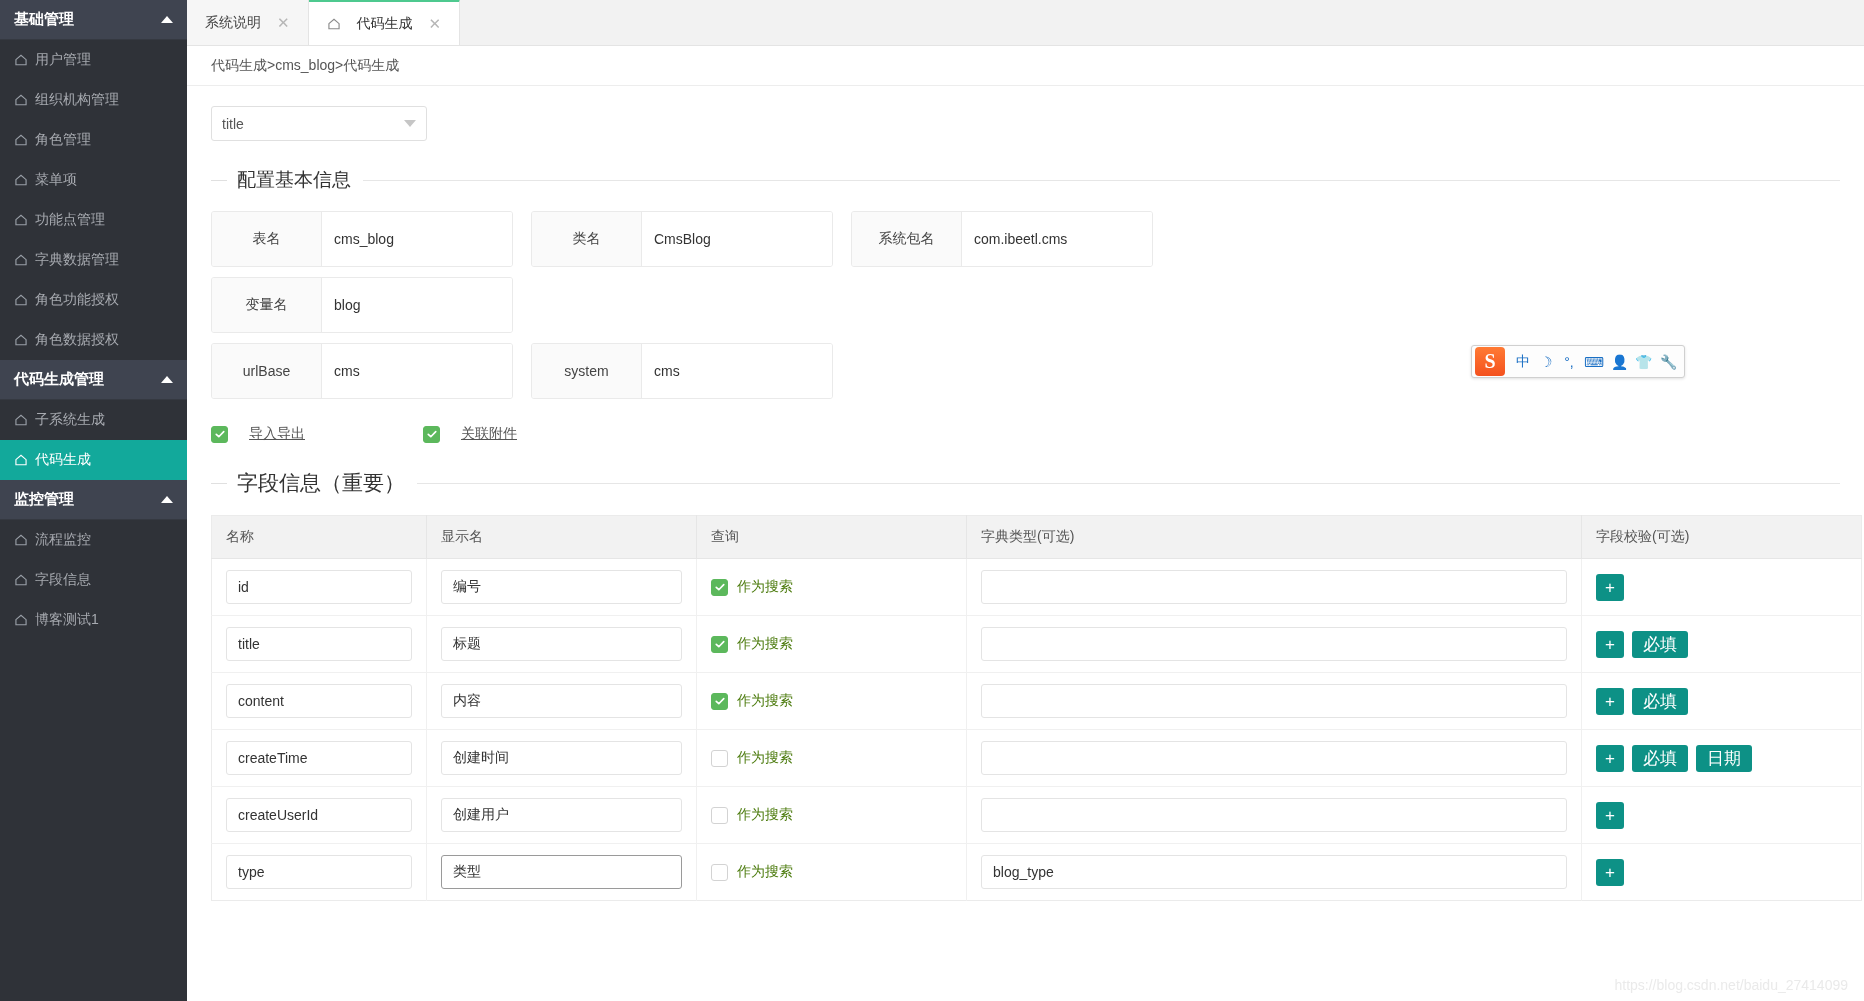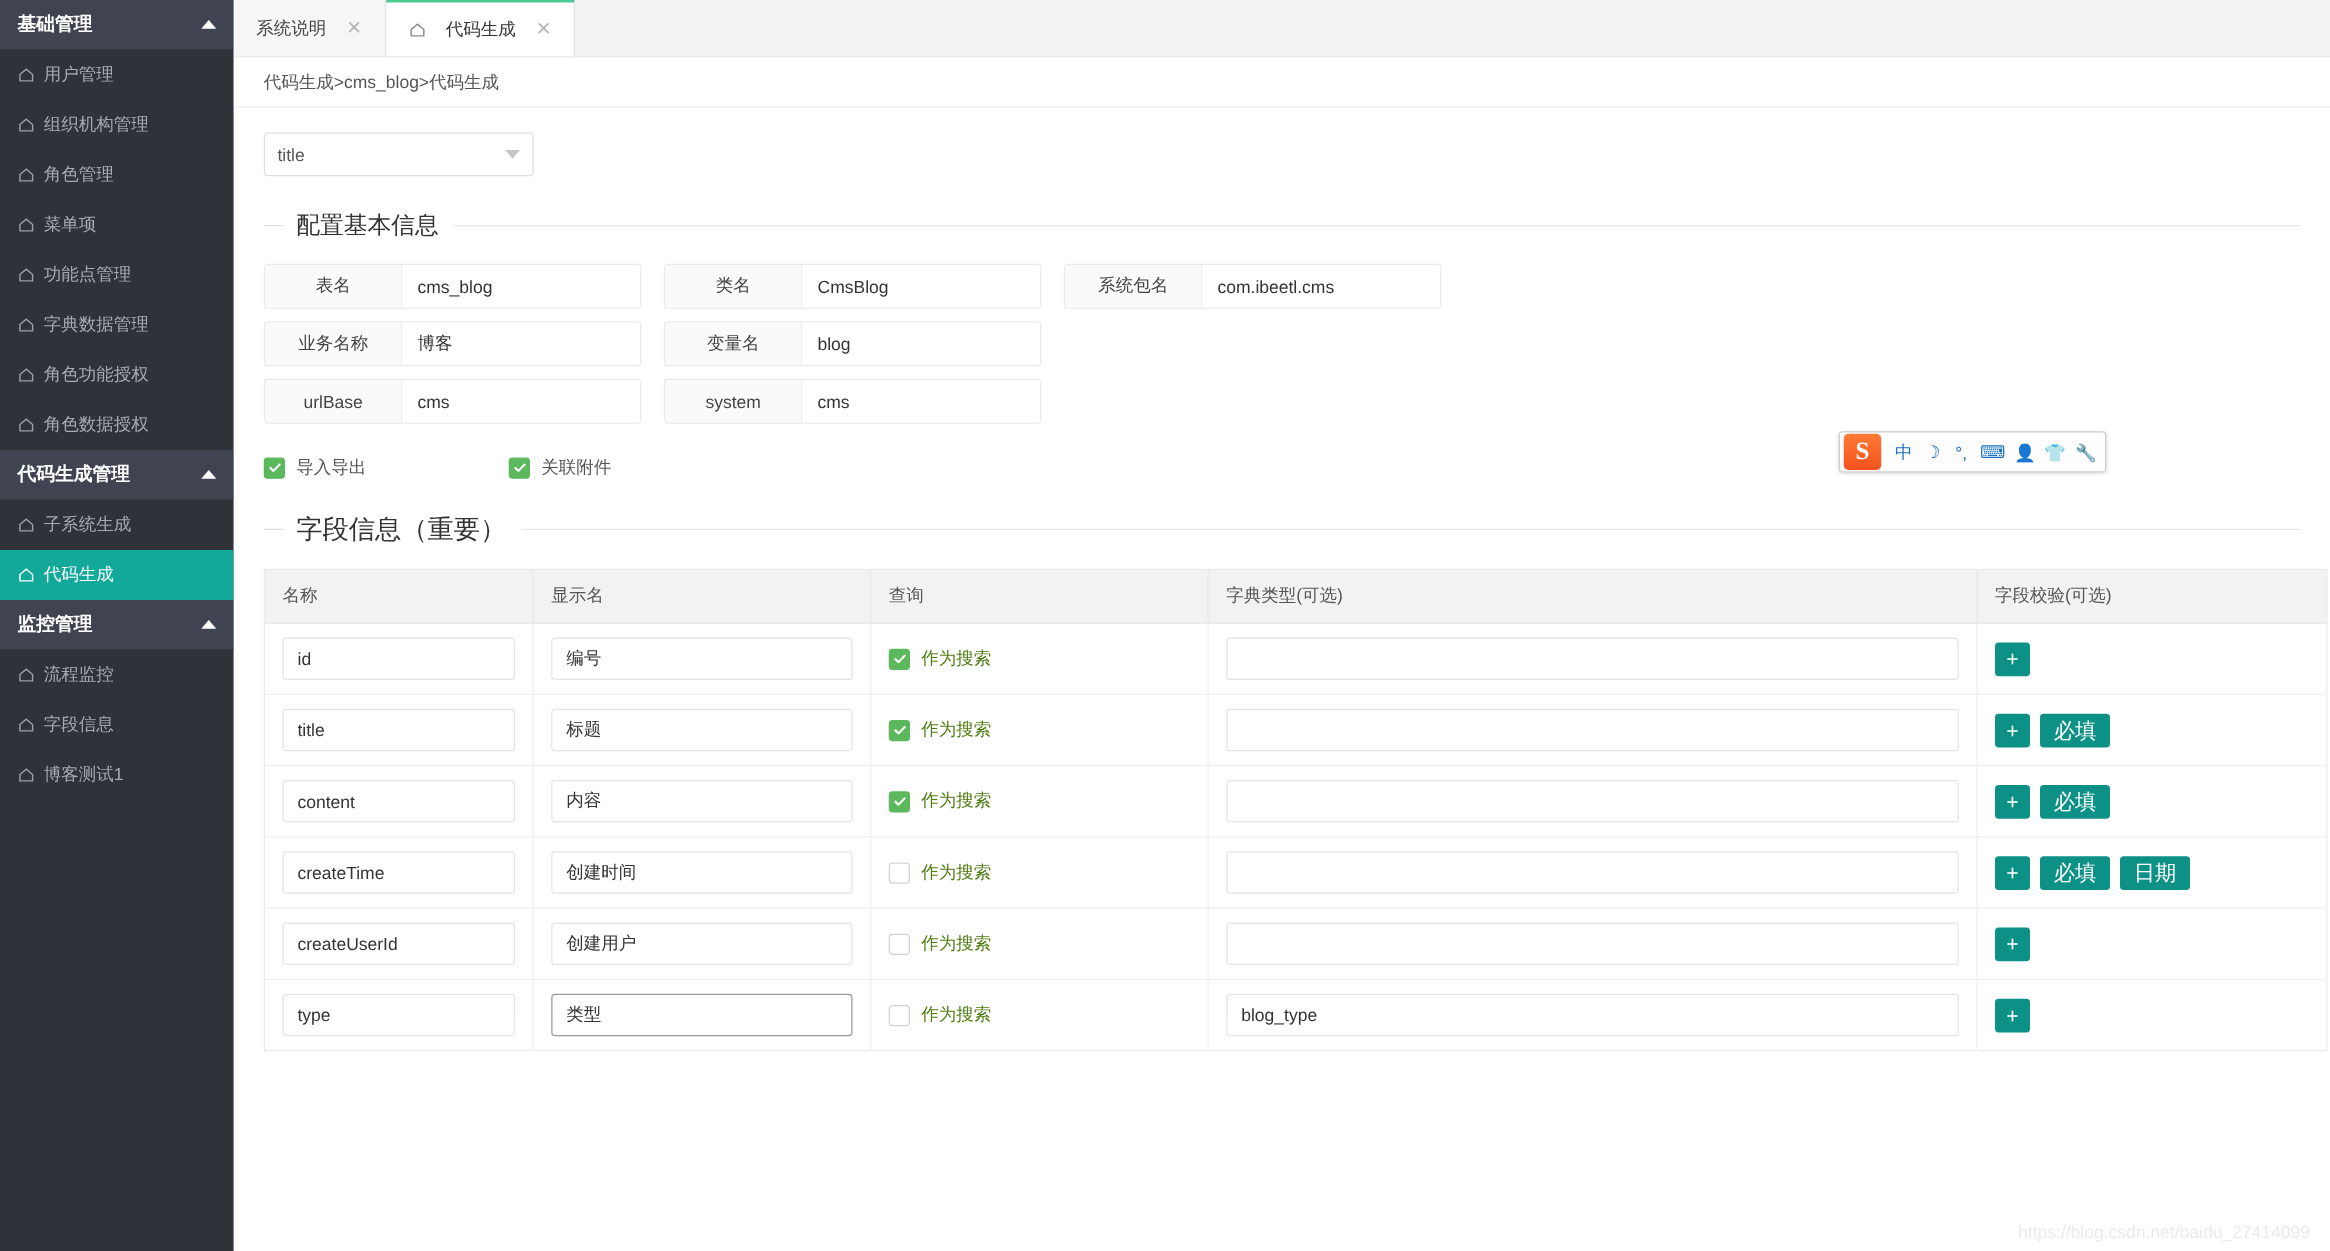--- a/index.html
+++ b/index.html
@@ -155,21 +155,21 @@
   .section-head .rule { flex: 1 1 auto; height: 1px; background: #e6e6e6; }
 
   
   .info-grid { margin-top: 18px; }
   .info-row { display: flex; margin-bottom: 10px; }
   .info-cell {
     display: flex;
     border: 1px solid #eaeaea;
     border-radius: 3px;
     overflow: hidden;
-    height: 36px;
+    height: 56px;
     margin-right: 18px;
   }
   .info-cell .lab {
     width: 110px;
     background: #fafafa;
     border-right: 1px solid #eaeaea;
     display: flex;
     align-items: center;
     justify-content: center;
     font-size: 14px;
@@ -183,25 +183,26 @@
     font-size: 14px;
     color: #333;
     background: #fff;
   }
 
   
   .check-row { display: flex; margin-top: 22px; }
   .check-item {
     display: flex;
     align-items: center;
-    gap: 9px;
+    gap: 21px;
     font-size: 14px;
     color: #555;
     cursor: pointer;
-    width: 196px;
+    width: 212px;
+    text-decoration: underline;
   }
   .cbox {
     width: 17px; height: 17px;
     border-radius: 3px;
     border: 1px solid #d3d3d3;
     background: #fff;
     display: flex;
     align-items: center;
     justify-content: center;
     flex: 0 0 17px;
@@ -490,24 +491,20 @@
               <div class="info-cell">
                 <div class="lab">类名</div>
                 <div class="val">CmsBlog</div>
               </div>
               <div class="info-cell">
                 <div class="lab">系统包名</div>
                 <div class="val">com.ibeetl.cms</div>
               </div>
             </div>
             <div class="info-row">
-              <div class="info-cell">
-                <div class="lab">业务名称</div>
-                <div class="val">博客</div>
-              </div>
               <div class="info-cell">
                 <div class="lab">变量名</div>
                 <div class="val">blog</div>
               </div>
             </div>
             <div class="info-row">
               <div class="info-cell">
                 <div class="lab">urlBase</div>
                 <div class="val">cms</div>
               </div>

